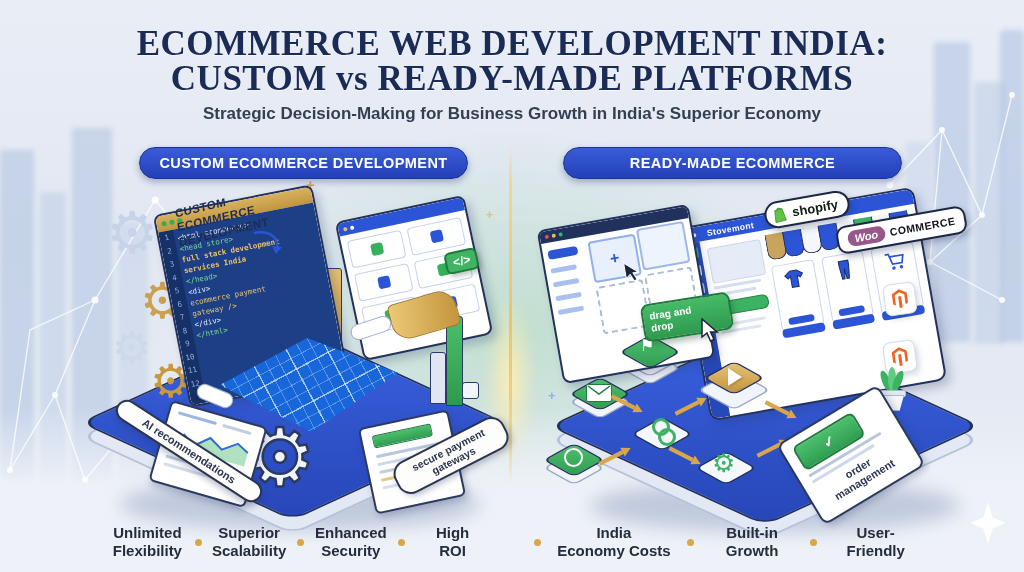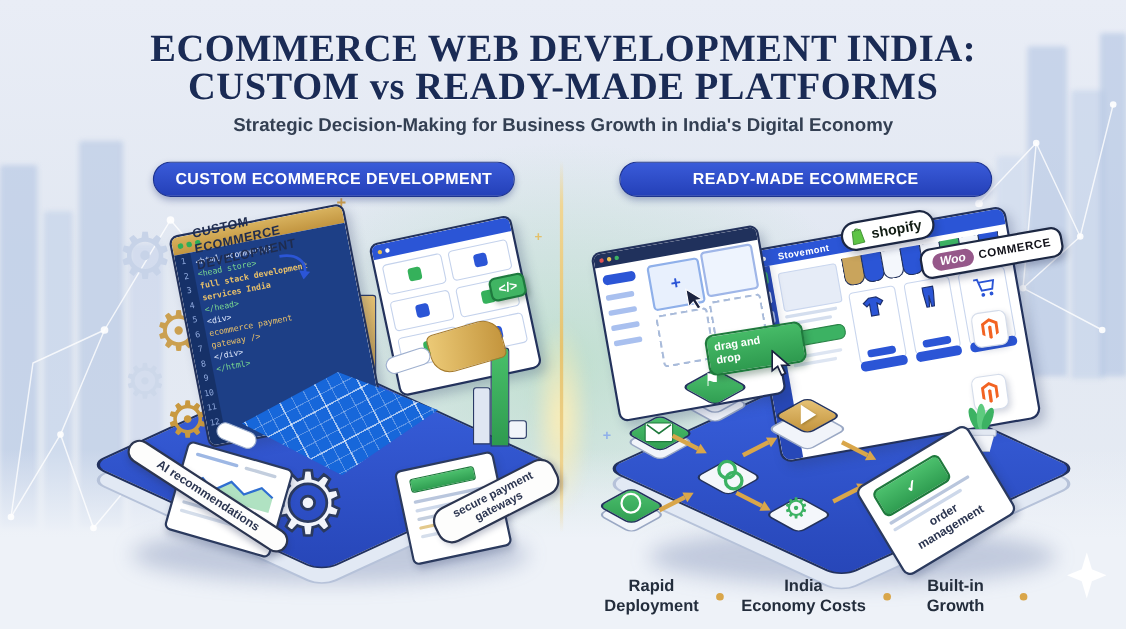--- a/index.html
+++ b/index.html
@@ -143,21 +143,21 @@
 
   <div class="center-tint"></div>
   <div class="floor"></div>
   <div class="divider-glow"></div>
   <div class="divider"></div>
 
   <div class="title">
     <div>ECOMMERCE WEB DEVELOPMENT INDIA:</div>
     <div>CUSTOM vs READY-MADE PLATFORMS</div>
   </div>
-  <div class="subtitle">Strategic Decision-Making for Business Growth in India's Digital Economy</div>
+  <div class="subtitle">Strategic Decision-Making for Business Growth in India's Superior Economy</div>
 
   <div class="pill pill-left">CUSTOM ECOMMERCE DEVELOPMENT</div>
   <div class="pill pill-right">READY-MADE ECOMMERCE</div>
 
   <div class="plat-shadow" style="left:120px;top:478px;width:360px;height:52px;"></div>
   <div class="plat plat-rim" style="left:142px;top:286px;width:295px;height:295px;z-index:2;"></div>
   <div class="plat plat-topface" style="left:142px;top:272px;width:295px;height:295px;z-index:2;"></div>
 
   <div class="abs" style="left:176px;top:196px;transform:rotate(-13deg) skewX(-5deg);font-size:11.5px;font-weight:800;letter-spacing:.4px;color:#1f2c4e;white-space:pre-line;z-index:7;line-height:1.25;">CUSTOM
 ECOMMERCE
@@ -444,32 +444,53 @@
     <div class="pline" style="left:10px;top:47px;width:72px;height:3px;background:#cdd8ea;"></div>
     <div class="abs" style="left:4px;top:54px;width:104px;text-align:center;font-size:11px;font-weight:800;color:#2b3550;white-space:pre-line;line-height:1.2;">order
 management</div>
   </div>
 
   <span class="plus" style="left:306px;top:176px;color:#d9a64a;font-size:15px;">+</span>
   <span class="plus" style="left:486px;top:208px;color:#e3c06a;font-size:12px;">+</span>
   <span class="plus" style="left:548px;top:388px;color:#8fb0ea;font-size:13px;">+</span>
   <div class="sparkle"></div>
 
+  <div class="features" style="left:100px;width:400px;">
+    <div class="feat">
+      <div>Unlimited</div>
+      <div>Flexibility</div>
+    </div>
+    <div class="sep"></div>
+    <div class="feat">
+      <div>Superior</div>
+      <div>Scalability</div>
+    </div>
+    <div class="sep"></div>
+    <div class="feat">
+      <div>Enhanced</div>
+      <div>Security</div>
+    </div>
+    <div class="sep"></div>
+    <div class="feat">
+      <div>High</div>
+      <div>ROI</div>
+    </div>
+  </div>
 
   <div class="features" style="left:534px;width:400px;">
-    <div class="feat">
-      <div>Rapid</div>
-      <div>Deployment</div>
-    </div>
     <div class="sep"></div>
     <div class="feat" style="flex:1.25;">
       <div>India</div>
       <div>Economy Costs</div>
     </div>
     <div class="sep"></div>
     <div class="feat">
       <div>Built-in</div>
       <div>Growth</div>
     </div>
     <div class="sep"></div>
+    <div class="feat">
+      <div>User-</div>
+      <div>Friendly</div>
+    </div>
   </div>
 
 </div>
 
 </body></html>

